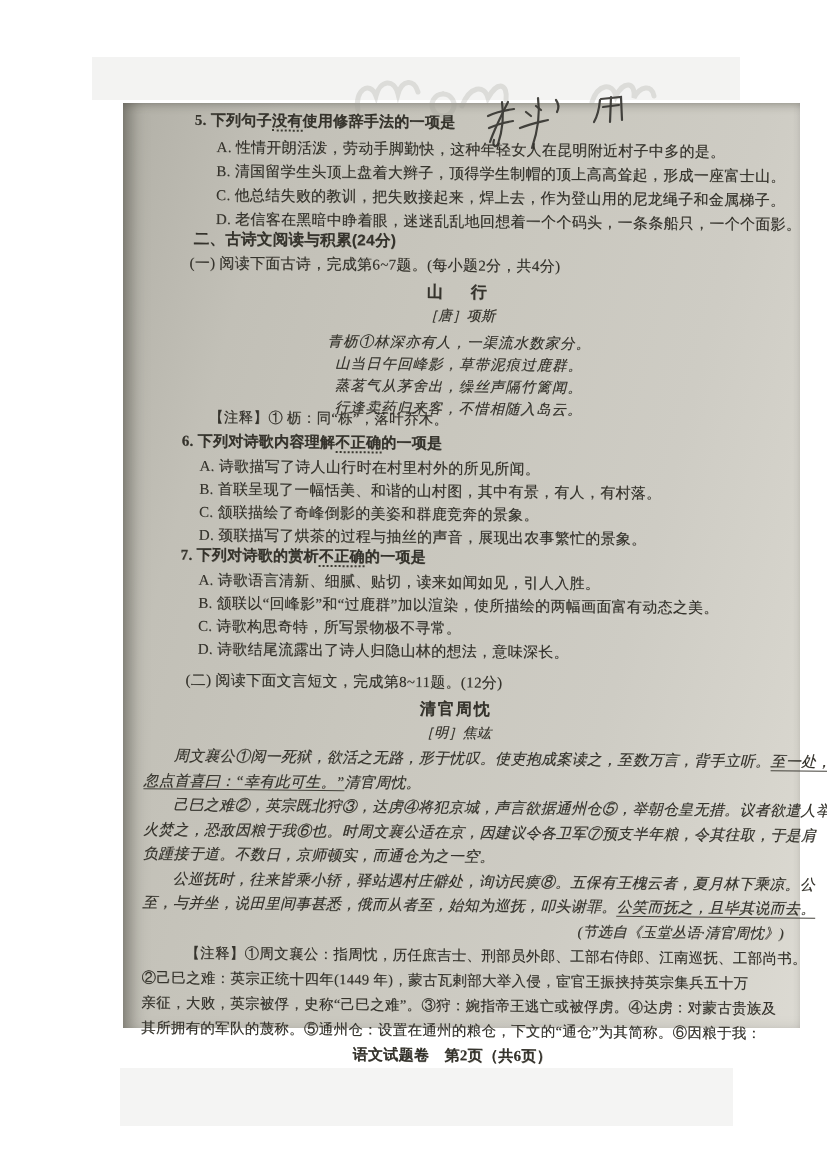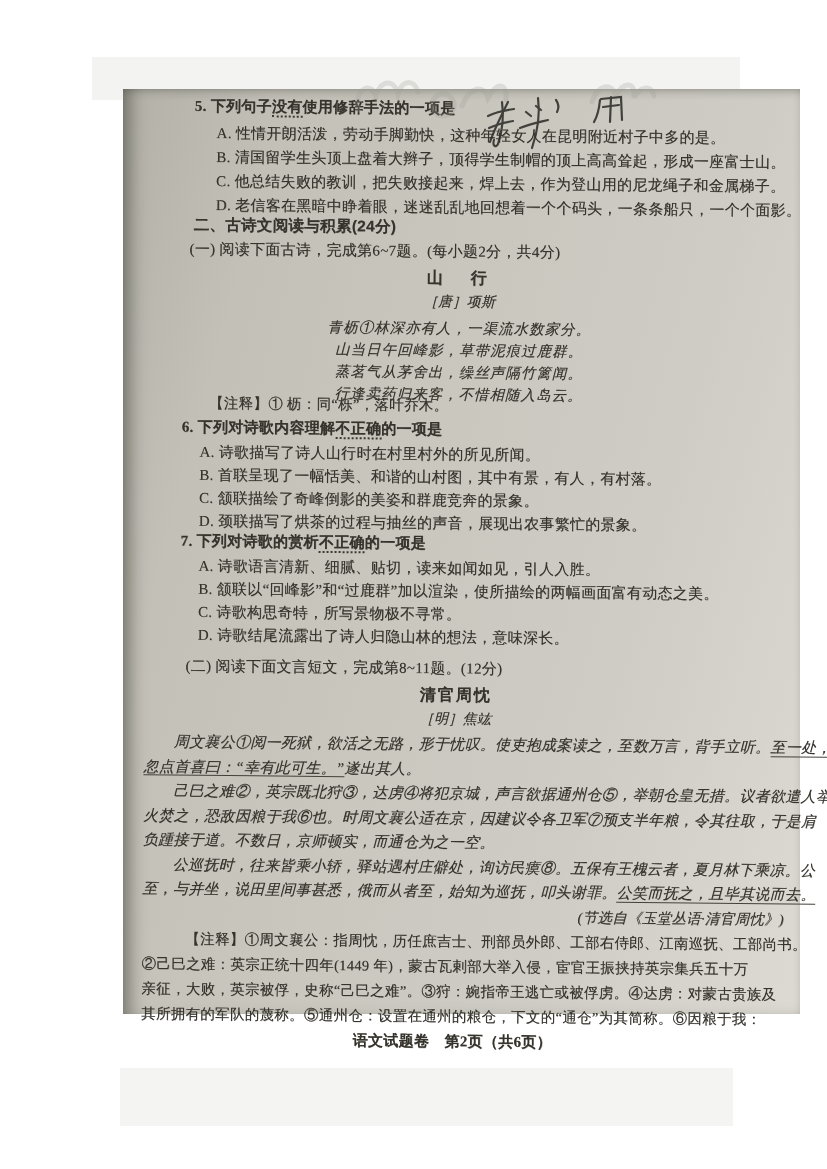--- a/index.html
+++ b/index.html
@@ -7,21 +7,21 @@
     width:827px;height:1169px;position:relative;overflow:hidden;
     background:#ffffff;
     font-family:"Liberation Serif", serif;
   }
   .band{position:absolute;z-index:1;}
   .band-top{left:92px;top:57px;width:648px;height:43px;background:#f3f3f2;}
   .band-bottom{left:120px;top:1068px;width:613px;height:58px;background:#f4f4f3;}
 
   .page{
     position:absolute;z-index:2;
-    left:123px;top:89px;width:677px;height:925px;
+    left:123px;top:103px;width:677px;height:925px;
     background:linear-gradient(105deg,#b2b0a7 0%,#c2c0b7 18%,#c9c7be 45%,#ceccc4 70%,#d8d6ce 92%,#dcdad3 100%);
     box-shadow:
       inset 16px 0 18px -10px rgba(64,62,54,.6),
       inset 0 8px 10px -7px rgba(64,62,54,.35),
       inset -5px 0 8px -6px rgba(64,62,54,.2);
   }
   .content{
     position:absolute;left:0;top:0;width:677px;height:965px;
     transform:rotate(.55deg);transform-origin:0 0;
     color:#35332c;
@@ -112,21 +112,21 @@
     <div class="abs" style="left:68px;top:567px;">(二) 阅读下面文言短文，完成第8~11题。(12分)</div>
     <div class="abs center heading" style="left:0;top:593px;font-size:16px;letter-spacing:2px;">清官周忱</div>
     <div class="abs center kai" style="left:0;top:618px;font-size:14px;">［明］焦竑</div>
 
     <div class="classical">
       <div class="kai">
         <div class="cline indent">
           <span>周文襄公①阅一死狱，欲活之无路，形于忧叹。使吏抱成案读之，至数万言，背手立听。</span><span class="ul">至一处，</span>
         </div>
         <div class="cline">
-          <span class="ul">忽点首喜曰：“幸有此可生。”</span><span>遂出其人。</span>
+          <span class="ul">忽点首喜曰：“幸有此可生。”</span><span>清官周忱。</span>
         </div>
       </div>
       <div class="kai">
         <div class="cline indent">己巳之难②，英宗既北狩③，达虏④将犯京城，声言欲据通州仓⑤，举朝仓皇无措。议者欲遣人举</div>
         <div class="cline">火焚之，恐敌因粮于我⑥也。时周文襄公适在京，因建议令各卫军⑦预支半年粮，令其往取，于是肩</div>
         <div class="cline">负踵接于道。不数日，京师顿实，而通仓为之一空。</div>
       </div>
       <div class="kai">
         <div class="cline indent">公巡抚时，往来皆乘小轿，驿站遇村庄僻处，询访民瘼⑧。五保有王槐云者，夏月林下乘凉。公</div>
         <div class="cline">

